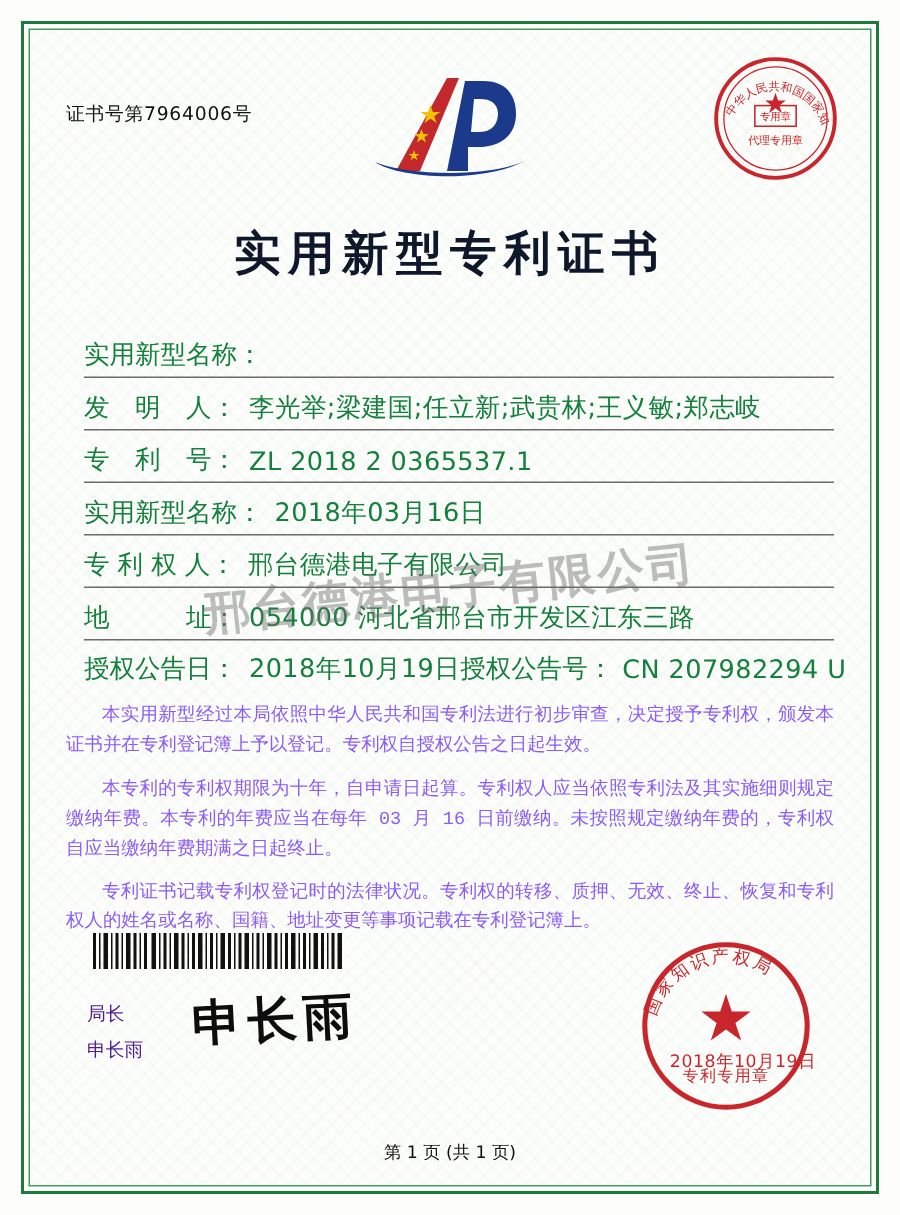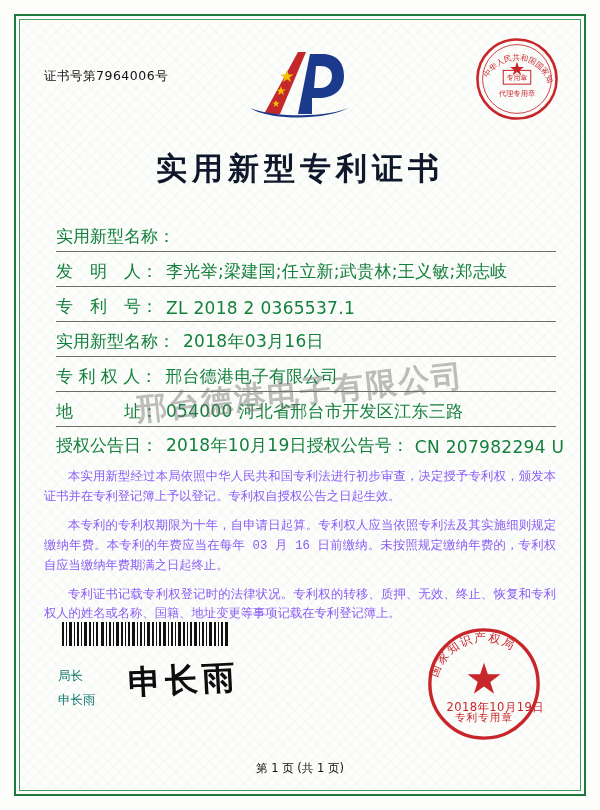--- a/index.html
+++ b/index.html
@@ -173,21 +173,21 @@
     height: 24px;
   }
 
   
   .sig-block {
     position: absolute;
     left: 58px;
     top: 664px;
     font-size: 12.5px;
     line-height: 1.9;
-    color: #0f766e;
+    color: #4c1d95;
   }
   .sig-handwriting {
     position: absolute;
     left: 128px;
     top: 658px;
     font-family: "DejaVu Serif", "Liberation Serif", serif;
     font-size: 33px;
     letter-spacing: 4px;
     color: #0d0d0d;
     transform: rotate(-3deg);

